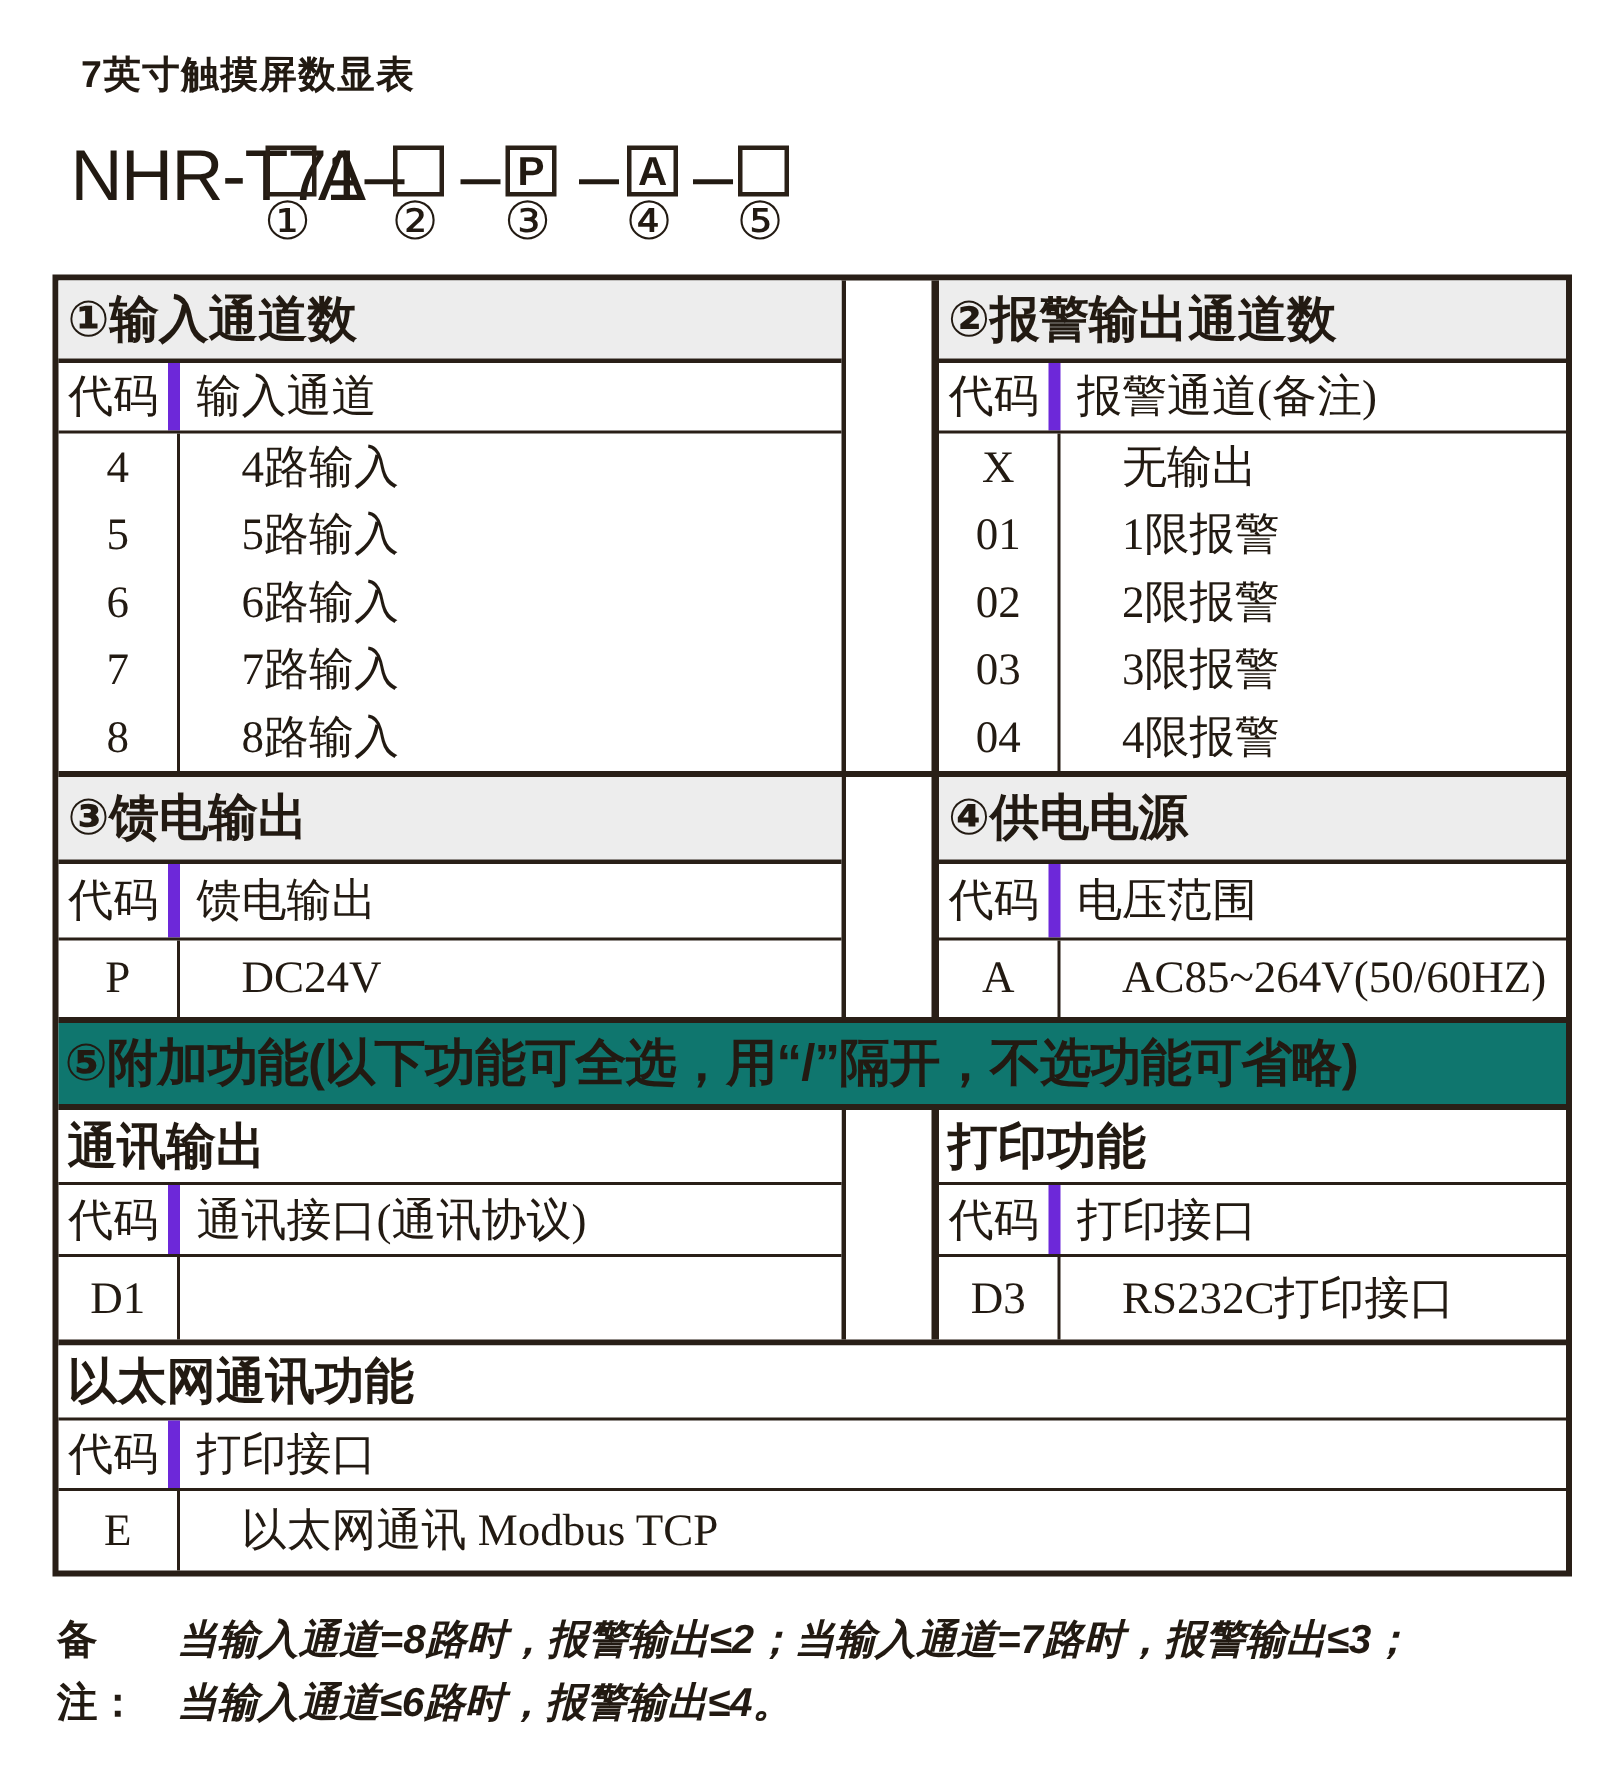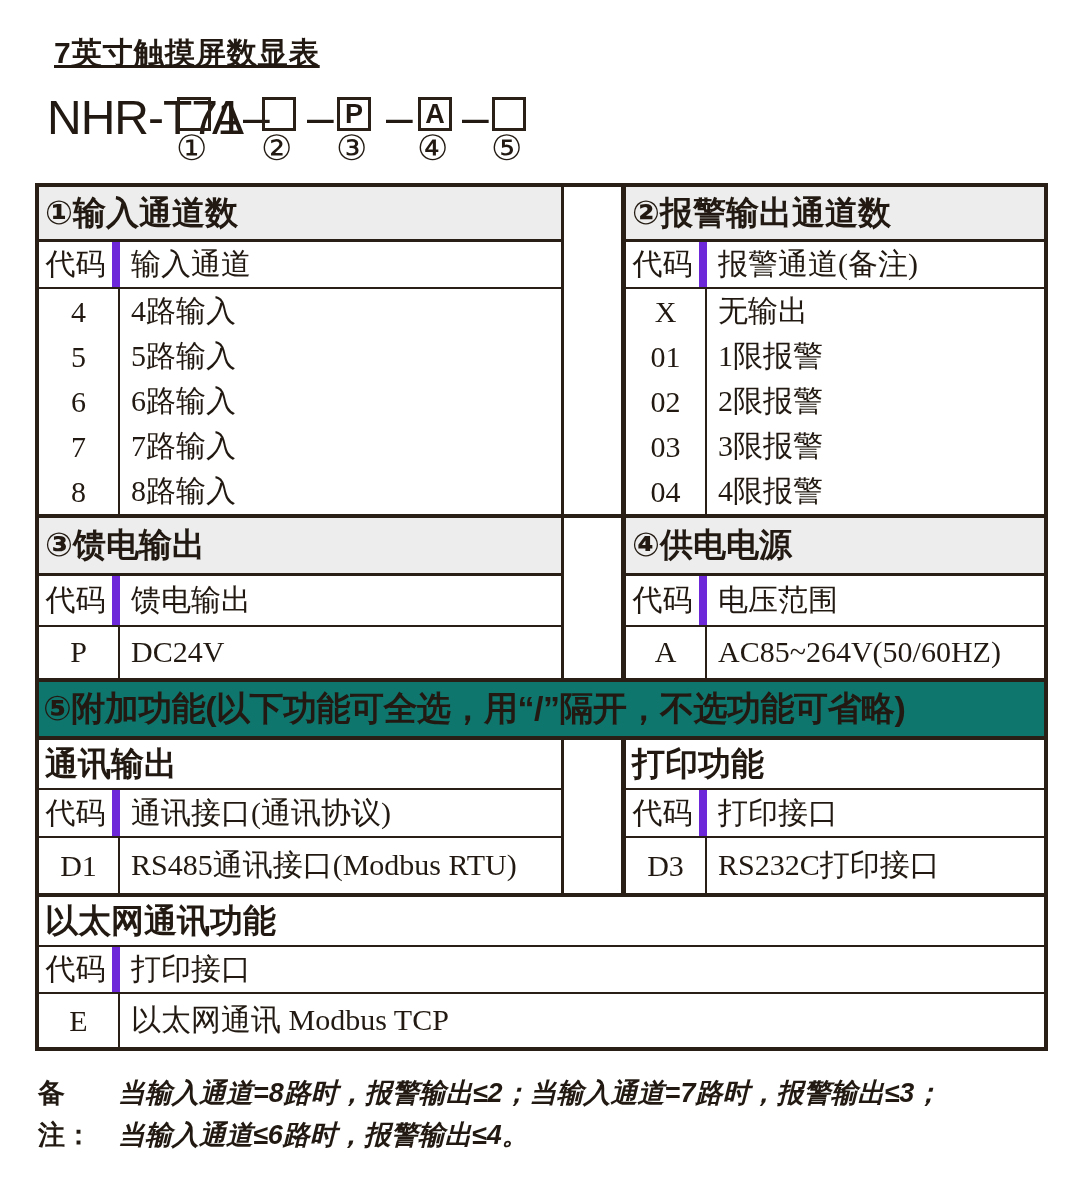--- a/index.html
+++ b/index.html
@@ -1,21 +1,21 @@
 <!DOCTYPE html>
 <html><head>
 <meta charset="utf-8">
 <style>
   html,body{margin:0;padding:0;}
   body{width:1080px;height:1189px;background:#ffffff;
        font-family:"Liberation Sans","DejaVu Sans",sans-serif;color:#221a12;}
   .page{position:relative;width:1080px;height:1189px;background:#fff;overflow:hidden;}
 
   
-  .title{position:absolute;left:54px;top:33px;font-size:30px;font-weight:bold;letter-spacing:1px;text-decoration:underline;}
+  .title{position:absolute;left:54px;top:33px;font-size:25px;font-weight:bold;letter-spacing:1px;}
   .mt{position:absolute;top:90px;font-size:48px;letter-spacing:-1px;white-space:nowrap;}
   .mbox{position:absolute;top:97px;width:34px;height:34px;border:3px solid #2a2017;box-sizing:border-box;
         display:flex;align-items:center;justify-content:center;font-size:27px;font-weight:bold;}
   .mcirc{position:absolute;top:128px;font-size:35px;font-family:"DejaVu Sans",sans-serif;}
 
   
   .spec{position:absolute;left:35px;top:183px;width:1013px;height:868px;box-sizing:border-box;
         border:4px solid #291f17;background:#fff;display:flex;flex-direction:column;}
   .secdiv{height:4px;background:#291f17;flex:0 0 auto;}
   .sec2col{display:flex;flex:0 0 auto;gap:27px;}
@@ -30,21 +30,21 @@
   .hline2{height:2px;background:#291f17;}
 
   .hdr{display:flex;font-family:"Liberation Serif","DejaVu Serif",serif;font-size:30px;white-space:nowrap;}
   .code-w{width:81px;border-right:8px solid #6d28d9;box-sizing:border-box;
           display:flex;align-items:center;justify-content:center;}
   .val-w{flex:1;display:flex;align-items:center;padding-left:11px;}
 
   .data{display:flex;flex:1;font-family:"Liberation Serif","DejaVu Serif",serif;font-size:30px;}
   .col-code{width:81px;border-right:2px solid #291f17;box-sizing:border-box;
             display:flex;flex-direction:column;align-items:center;}
-  .col-val{flex:1;display:flex;flex-direction:column;padding-left:11px;}
+  .col-val{flex:1;display:flex;flex-direction:column;padding-left:11px;margin-left:30px;}
   .line{display:flex;align-items:center;white-space:nowrap;}
   .col-code .line{justify-content:center;}
 
   
   .secA .band{height:52px;} .secA .hdr{height:45px;}
   .secB .band{height:56px;} .secB .hdr{height:49px;}
   .band5{height:54px;background:#0f766e;display:flex;align-items:center;padding-left:4px;
          font-weight:bold;font-size:34px;letter-spacing:-0.5px;white-space:nowrap;flex:0 0 auto;}
   .secC .band{height:48px;} .secC .hdr{height:46px;}
   .secE{display:flex;flex-direction:column;flex:0 0 auto;}
@@ -189,23 +189,20 @@
         <div class="hline2"></div>
         <div class="hdr">
           <div class="code-w">代码</div>
           <div class="val-w">通讯接口(通讯协议)</div>
         </div>
         <div class="hline2"></div>
         <div class="data">
           <div class="col-code">
               <div class="line" style="height: 55px;">D1</div>
             </div>
-          <div class="col-val">
-              <div class="line" style="height: 55px;">RS485通讯接口(Modbus RTU)</div>
-            </div>
         </div>
       </div>
       <div class="gap"></div>
       <div class="hr">
         <div class="band white">打印功能</div>
         <div class="hline2"></div>
         <div class="hdr">
           <div class="code-w">代码</div>
           <div class="val-w">打印接口</div>
         </div>

